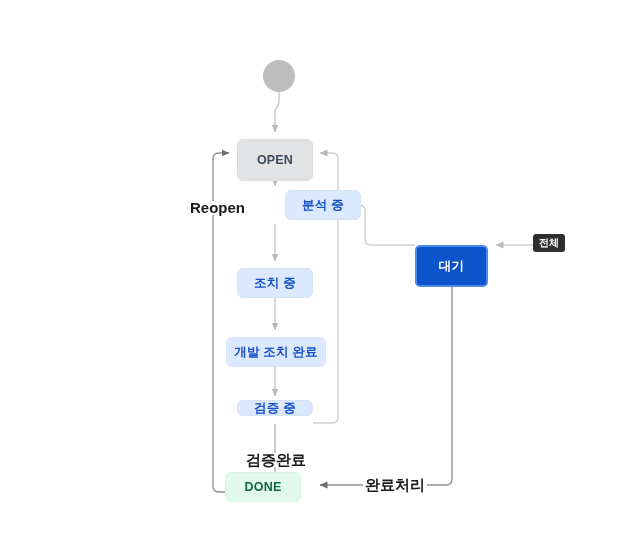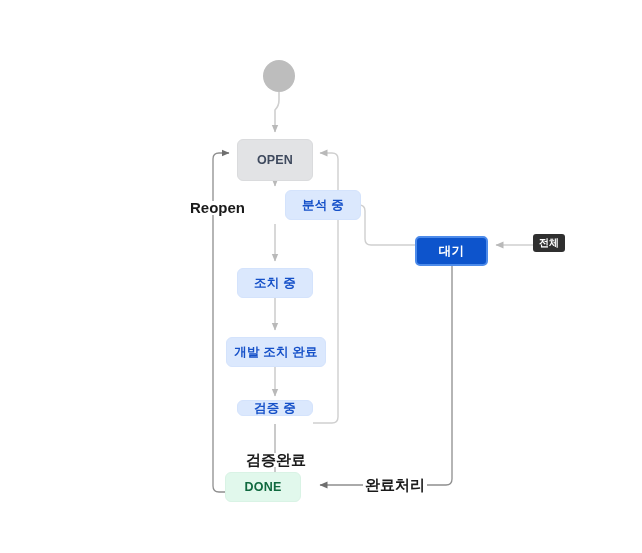--- a/index.html
+++ b/index.html
@@ -148,21 +148,21 @@
   </div>
 
   <div class="node node-progress" style="left:237px; top:400px; width:76px; height:16px;justify-content:center;">
     <span>검증 중</span>
   </div>
 
   <div class="node node-done" style="left:225px; top:472px; width:76px; height:30px;">
     <span>DONE</span>
   </div>
 
-  <div class="node node-wait" style="left:415px; top:236px; width:73px; height:30px;">
+  <div class="node node-wait" style="left:415px; top:245px; width:73px; height:42px;">
     <span>대기</span>
   </div>
 
   <div class="edge-label" style="left:188px; top:201px;">Reopen</div>
 
   <div class="edge-label" style="left:244px; top:453px;">검증완료</div>
 
   <div class="edge-label" style="left:363px; top:478px;">완료처리</div>
 
   <div class="badge" style="left:533px; top:234px;">

